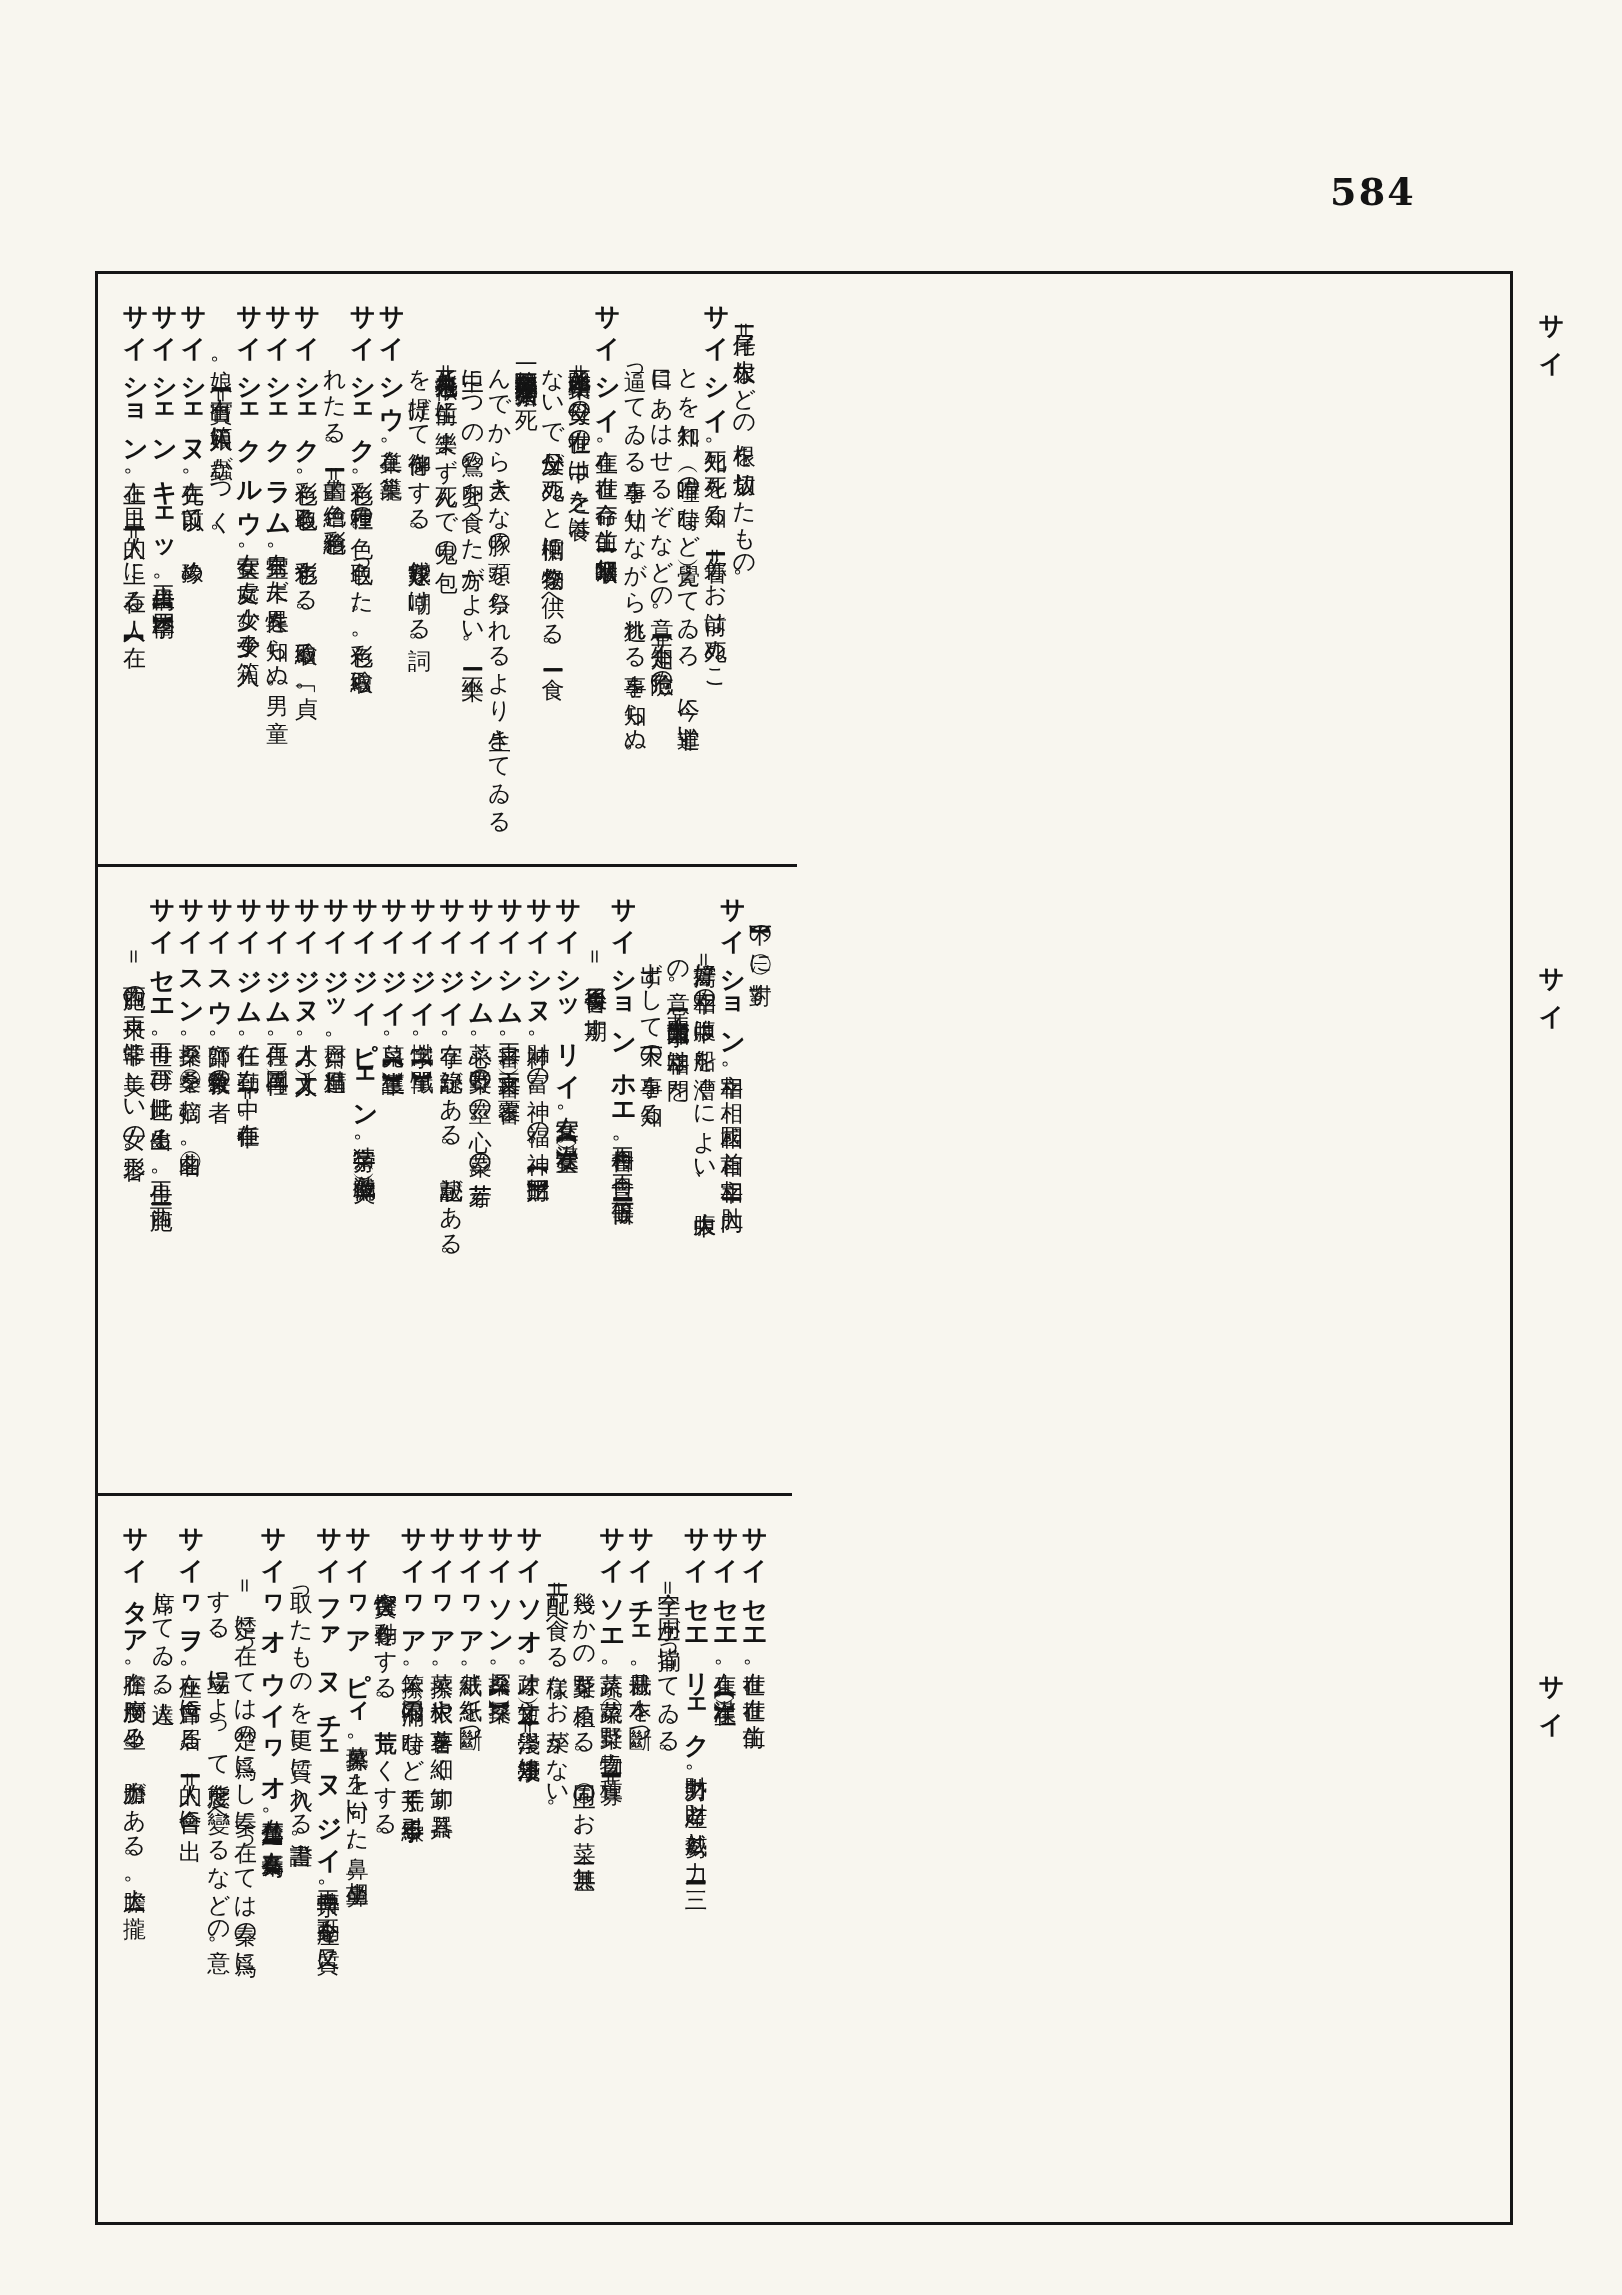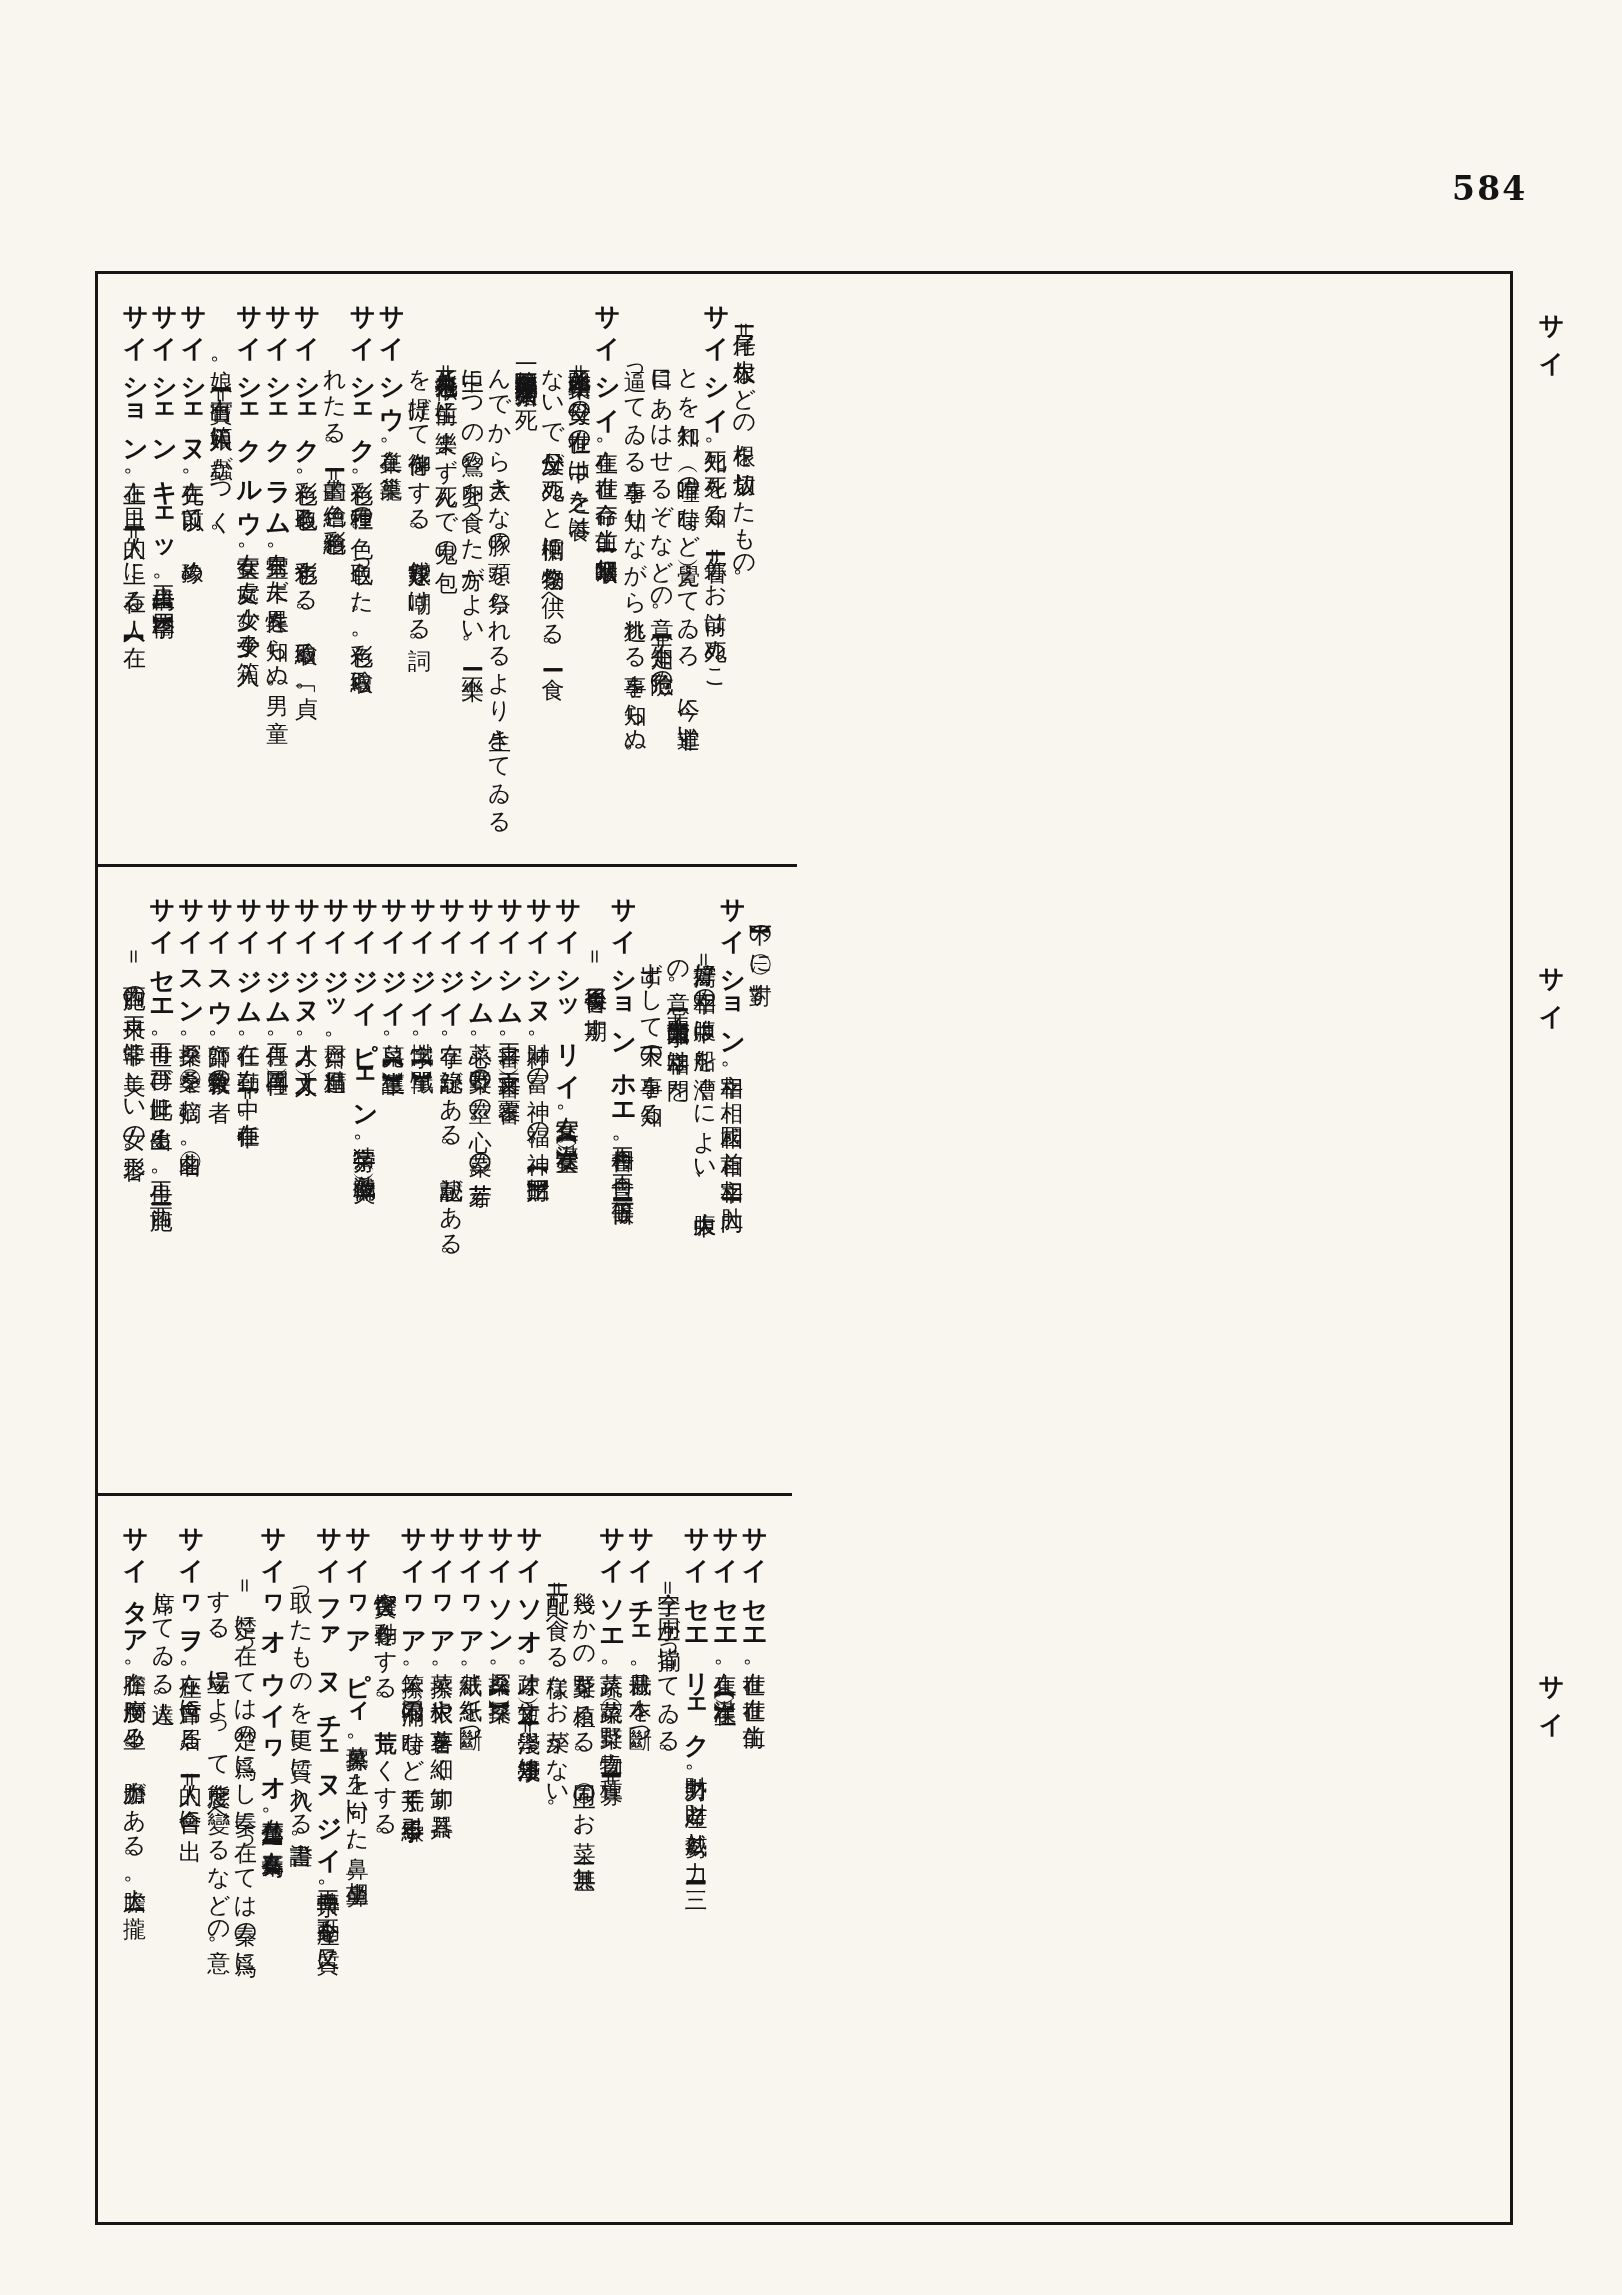--- a/index.html
+++ b/index.html
@@ -3,22 +3,22 @@
 <meta charset="utf-8">
 <style>
   html,body { margin:0; padding:0; background:#d8d5cc; }
   .sheet {
     position:relative; width:1623px; height:2295px;
     background:#f8f6ef;
     font-family:"DejaVu Serif","Liberation Serif",serif;
     color:#141414; overflow:hidden;
   }
   .page-number {
-    position:absolute; left:1452px; top:169px;
-    font-size:33px; letter-spacing:2.2px; font-weight:bold;
+    position:absolute; left:1330px; top:169px;
+    font-size:38px; letter-spacing:2.2px; font-weight:bold;
   }
   .frame {
     position:absolute; left:95px; top:271px;
     width:1418px; height:1954px;
     border:3.8px solid #161616; box-sizing:border-box;
     background:#f8f6ef;
   }
   .margin-label {
     position:absolute; left:1535px;
     writing-mode:vertical-rl; text-orientation:upright;

